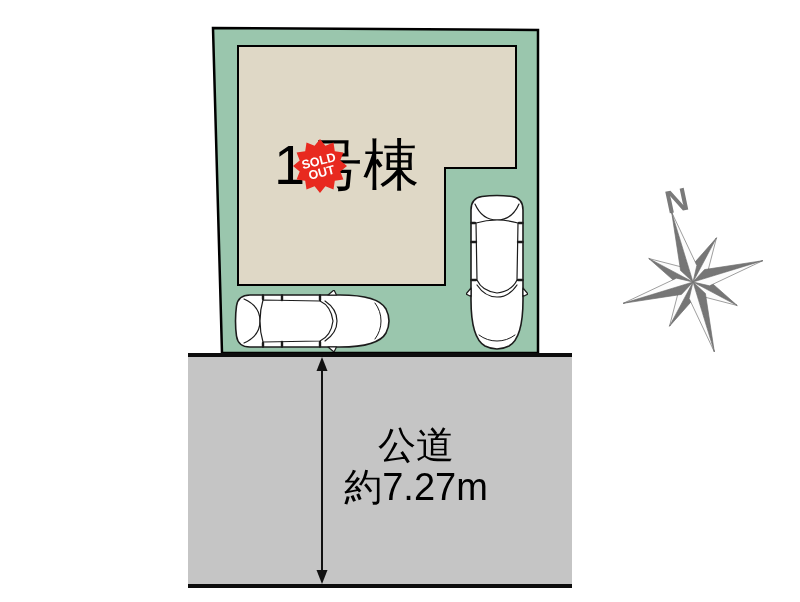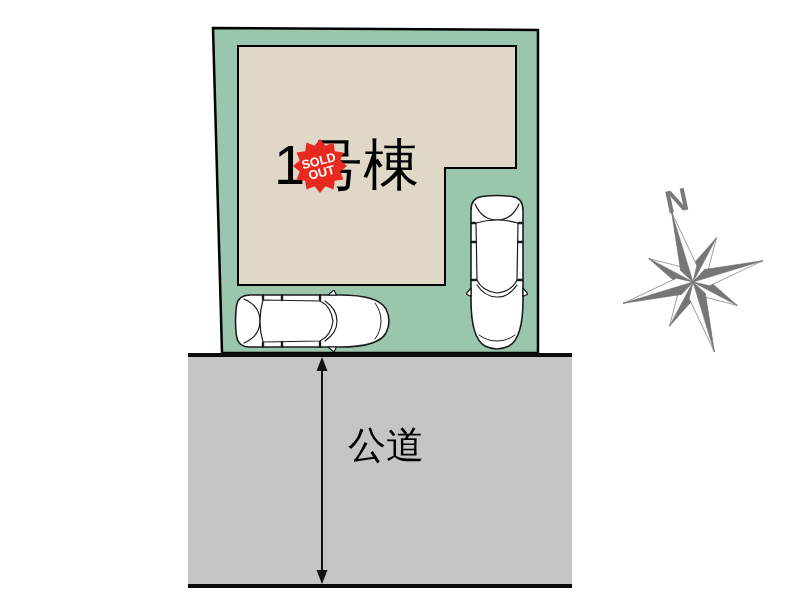--- a/index.html
+++ b/index.html
@@ -23,21 +23,21 @@
   #car-v-svg{left:466px;top:192px;}
   
   .road-area{
     left:188px;top:353px;width:384px;height:235px;
     background:#c5c5c5;
     border-top:4px solid #0d0d0d;border-bottom:4px solid #0d0d0d;
     box-sizing:border-box;
   }
   #arrow-svg{left:310px;top:357px;}
   .road-label{
-    left:284px;top:424px;width:204px;
+    left:314px;top:424px;width:204px;
     text-align:center;color:#000;font-weight:500;
     font-size:38px;line-height:42px;white-space:nowrap;
   }
   
   #compass-svg{left:608px;top:176px;}
 </style>
 </head>
 <body>
 
 <div class="canvas">
@@ -83,20 +83,21 @@
   <div class="abs road-area"></div>
 
   <svg id="arrow-svg" class="abs" width="24" height="227">
     <line x1="12" y1="4" x2="12" y2="223" stroke="#111111" stroke-width="2"></line>
     <polygon points="12,0 6.5,14 17.5,14" fill="#111111"></polygon>
     <polygon points="12,227 6.5,213 17.5,213" fill="#111111"></polygon>
   </svg>
 
   <div class="abs road-label">
     <div>公道</div>
+    <div>約7.27m</div>
   </div>
 
   <svg id="compass-svg" class="abs" width="185" height="184">
     <text x="58" y="38" font-size="32" font-weight="bold" transform="rotate(-12 58 30)" fill="#7a7a7a">N</text>
     <g transform="translate(85,106) rotate(-17)" stroke="#6e6e6e" stroke-width="0.6" stroke-linejoin="round">
 
       <polygon points="0,0 4.4,-16.4 35.4,-35.4" fill="#767676"></polygon>
       <polygon points="0,0 35.4,-35.4 16.4,-4.4" fill="#fcfcfc"></polygon>
       <polygon points="0,0 16.4,4.4 35.4,35.4" fill="#767676"></polygon>
       <polygon points="0,0 35.4,35.4 4.4,16.4" fill="#fcfcfc"></polygon>

